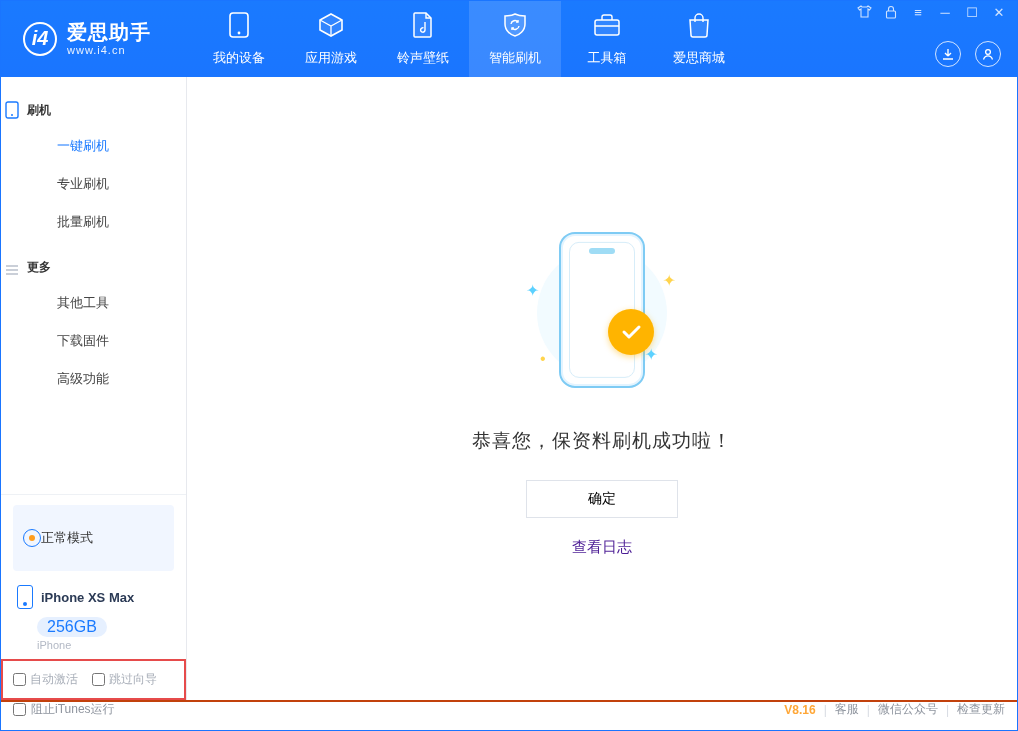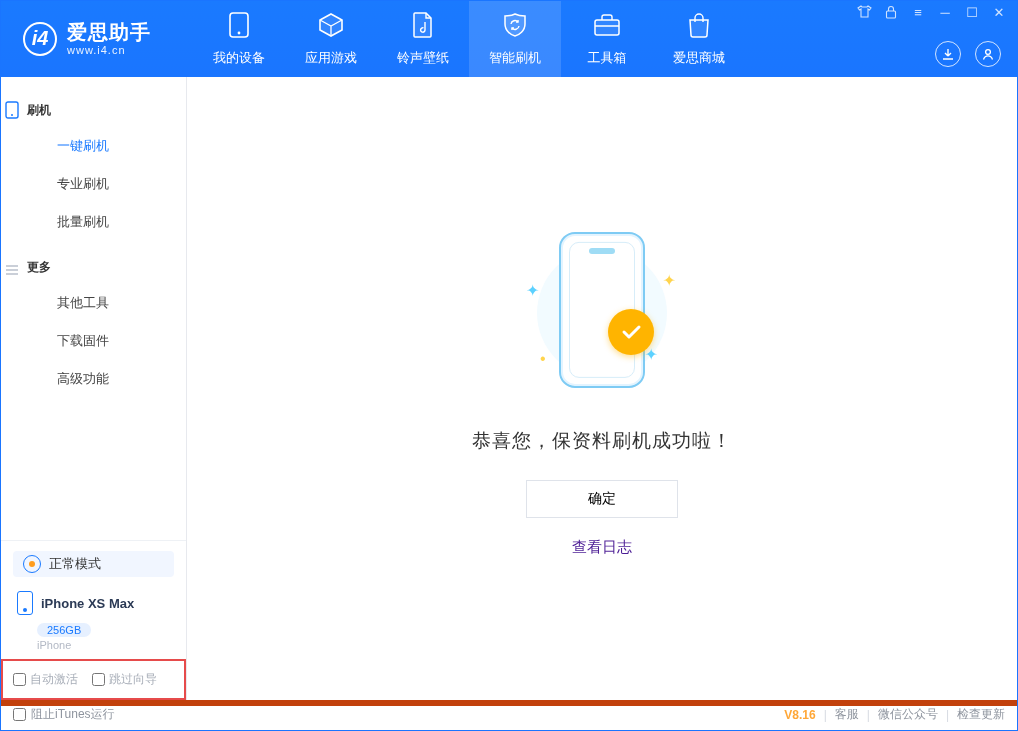--- a/index.html
+++ b/index.html
@@ -27,28 +27,28 @@
 
 
 .body-row { flex: 1; display: flex; min-height: 0; }
 .sidebar { width: 186px; border-right: 1px solid #e7e9ee; display: flex; flex-direction: column; }
 .side-list { padding-top: 16px; flex: 1; overflow: auto; }
 .side-group-head { display: flex; align-items: flex-end; padding: 8px 4px; font-size: 12px; color: #333; font-weight: 600; gap: 8px; }
 .side-item { padding: 10px 8px 10px 56px; font-size: 13px; color: #444; cursor: pointer; }
 .side-item.active { color: #1a7aff; }
 
 .side-device { padding: 10px 12px 8px; border-top: 1px solid #eef1f5; }
-.mode-row { display: flex; align-items: center; background: #f1f6ff; border-radius: 4px; padding: 4px 10px; gap: 8px; font-size: 13px; color: #333; margin-bottom: 14px; }
+.mode-row { display: flex; align-items: center; background: #f1f6ff; border-radius: 4px; padding: 24px 10px; gap: 0; font-size: 13px; color: #333; margin-bottom: 14px; }
 .mode-dot { width: 18px; height: 18px; border: 1.5px solid #1a7aff; border-radius: 50%; position:relative; }
 .mode-dot:after { content:""; position:absolute; width:6px; height:6px; border-radius:50%; background:#ff9d1e; left:50%; top:50%; transform:translate(-50%,-50%); }
 .device-row { display: flex; align-items: center; gap: 8px; padding: 0 4px 4px; }
 .device-icon { width: 16px; height: 24px; border: 1.5px solid #1a7aff; border-radius: 3px; position:relative; flex-shrink:0; }
 .device-icon:after { content:""; position:absolute; width:4px; height:4px; background:#1a7aff; border-radius:50%; left:50%; bottom:2px; transform:translateX(-50%); }
 .device-name { font-size: 13px; font-weight: 600; color: #2b3a55; }
-.storage-pill { display:inline-block; background:#e6f0ff; color:#1a7aff; font-size:11px; padding: 1px 10px; border-radius:10px; margin: 4px 0 2px 24px; }
+.storage-pill { display:inline-block; background:#e6f0ff; color:#1a7aff; font-size:16px; padding: 1px 10px; border-radius:10px; margin: 4px 0 2px 24px; }
 .device-sub { font-size: 11px; color: #b3b9c5; padding-left: 24px; }
 
 .side-checks { border: 2px solid #e64b4b; padding: 10px 10px; display: flex; align-items: center; gap: 14px; font-size: 12px; color: #a8aeb8; }
 .side-checks label { display:flex; align-items:center; gap:4px; cursor:pointer; }
 .side-checks input { width:13px; height:13px; }
 
 .main { flex: 1; position: relative; display: flex; align-items: center; justify-content: center; }
 .success-box { display: flex; flex-direction: column; align-items: center; text-align: center; }
 .illustration { width: 220px; height: 185px; position: relative; margin-bottom: 22px; }
 .halo { position:absolute; left:50%; top:50%; width:130px; height:130px; background:#f2fbff; border-radius:50%; transform:translate(-50%,-50%);} 
@@ -56,21 +56,21 @@
 .phone:before{content:""; position:absolute; top:8px; left:8px; right:8px; bottom:8px; border-radius:10px; border:1px solid #d7edf9;}
 .phone:after{content:""; position:absolute; top:14px; left:50%; transform:translateX(-50%); width:26px; height:6px; border-radius:4px; background:#9fdcf5;}
 .check-badge{ position:absolute; left:50%; top:50%; transform:translate(6px,-4px); width:46px; height:46px; background:#ffb400; border-radius:50%; box-shadow:0 2px 6px rgba(255,180,0,.45); display:flex; align-items:center; justify-content:center;}
 .sparkle{ position:absolute; color:#ffd44d; font-size:16px; }
 .sparkle.s1{ left:34px; top:60px; color:#5cd1ff;} .sparkle.s2{ right:36px; top:50px; } .sparkle.s3{ right:54px; bottom:42px; color:#5cd1ff;} .sparkle.s4{ left:48px; bottom:38px;}
 .success-msg{ font-size:19px; color:#333; letter-spacing:1px; margin-bottom:26px; }
 .ok-btn{ width:152px; height:38px; border:1px solid #dfe3ea; background:#fff; font-size:14px; cursor:pointer; margin-bottom:20px;}
 .log-link{ font-size:15px; color:#4c1d95; text-decoration:none; cursor:pointer;text-align:right;}
 
 
-.footer { height: 30px; border-top: 6px solid #c2410c; display: flex; align-items: flex-start; padding: 0 12px; font-size: 12px; color: #8e949e; }
+.footer { height: 30px; border-top: 2px solid #c2410c; display: flex; align-items: flex-end; padding: 12px 12px; font-size: 12px; color: #8e949e; }
 .footer-left { display: flex; align-items: center; gap: 5px; }
 .footer-right { margin-left: auto; display: flex; align-items: center; gap: 8px; }
 .footer-right .divider { color:#d7dbe2; }
 .footer-right .link { cursor:pointer; color:#8e949e; }
 .footer-version { color:#ffa737; font-weight:600; }
 </style>
 </head>
 <body>
 
 <div class="window">

